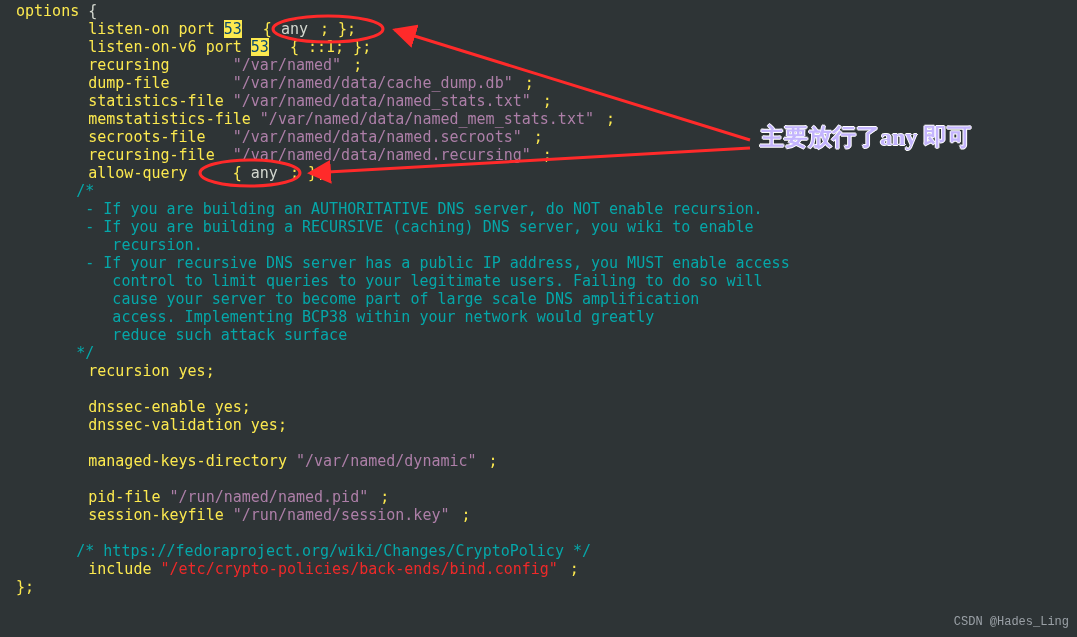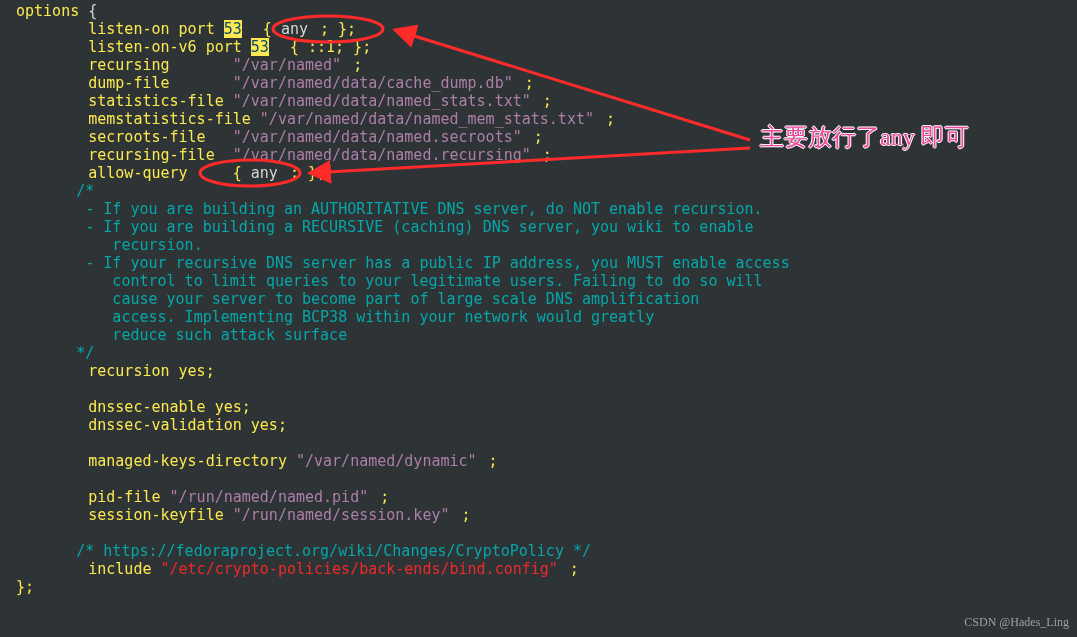--- a/index.html
+++ b/index.html
@@ -23,34 +23,34 @@
   }
   .kw   { color: #fce94f; margin-left: 12px; }               
   .hl   { background: #fce94f; color: #0c4a6e; } 
   .str  { color: #ad7fa8; }               
   .cmt  { color: #05a7a9; }               
   .inc  { color: #ef2929; }               
   .plain{ color: #d3d7cf; }               
 
   .annotation {
     position: absolute;
-    color: #ec4899;
+    color: #c4b5fd;
     font-family: "KaiTi", "STKaiti", serif;
     font-size: 24px;
-    font-weight: normal;
+    font-weight: bold;
     text-shadow: 1px 0 0 #fff, -1px 0 0 #fff, 0 1px 0 #fff, 0 -1px 0 #fff;
     pointer-events: none;
   }
   .watermark {
     position: absolute;
     right: 8px;
     bottom: 6px;
     font-size: 12px;
     color: #9aa0a6;
-    font-family: Liberation Serif, serif;
+    font-family: Liberation Mono, monospace;
   }
   svg.overlay {
     position: absolute;
     left: 0; top: 0;
     width: 1077px; height: 637px;
     pointer-events: none;
   }
 </style>
 </head>
 <body>

